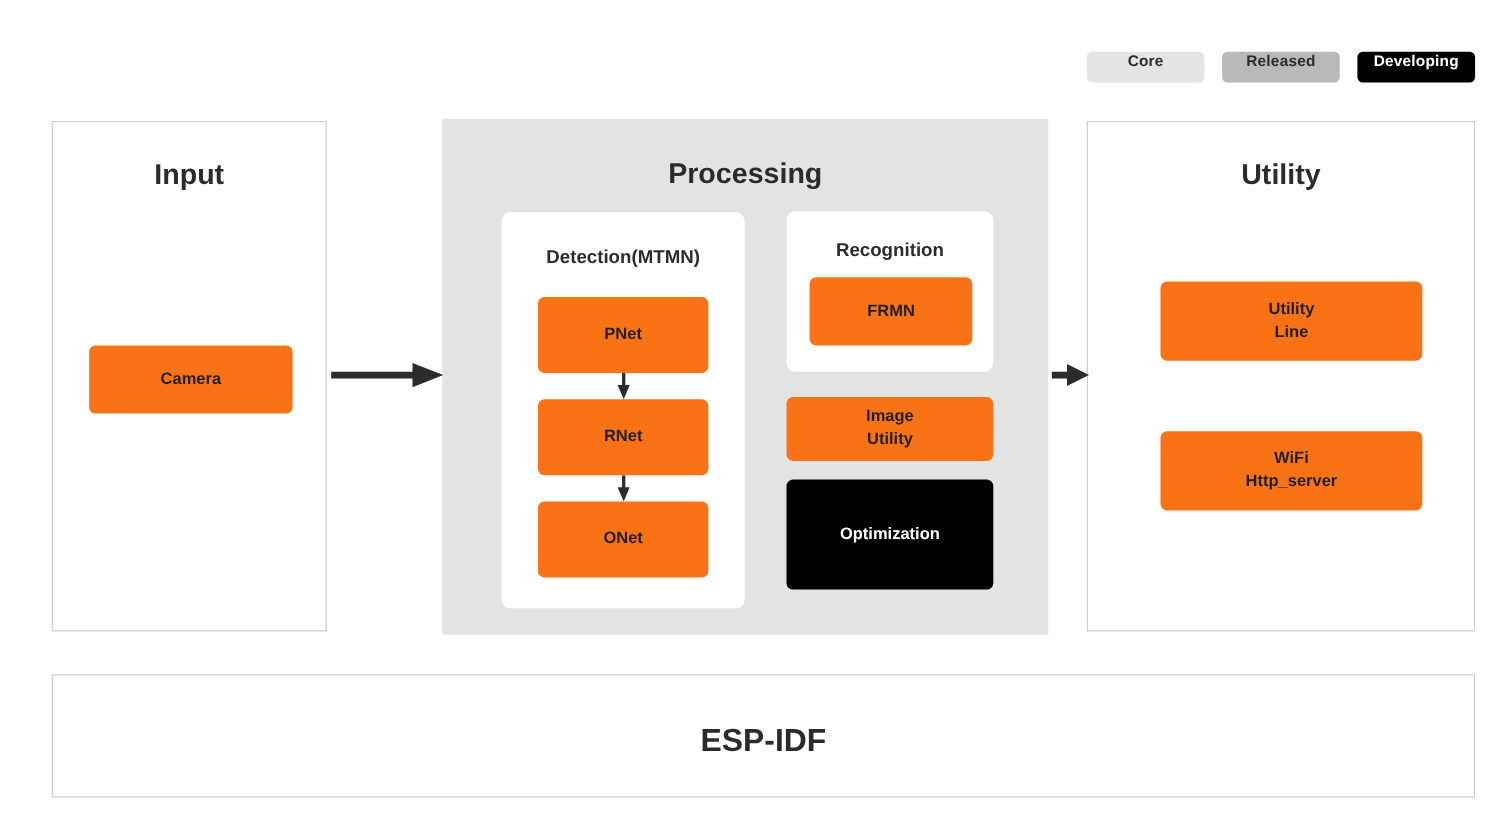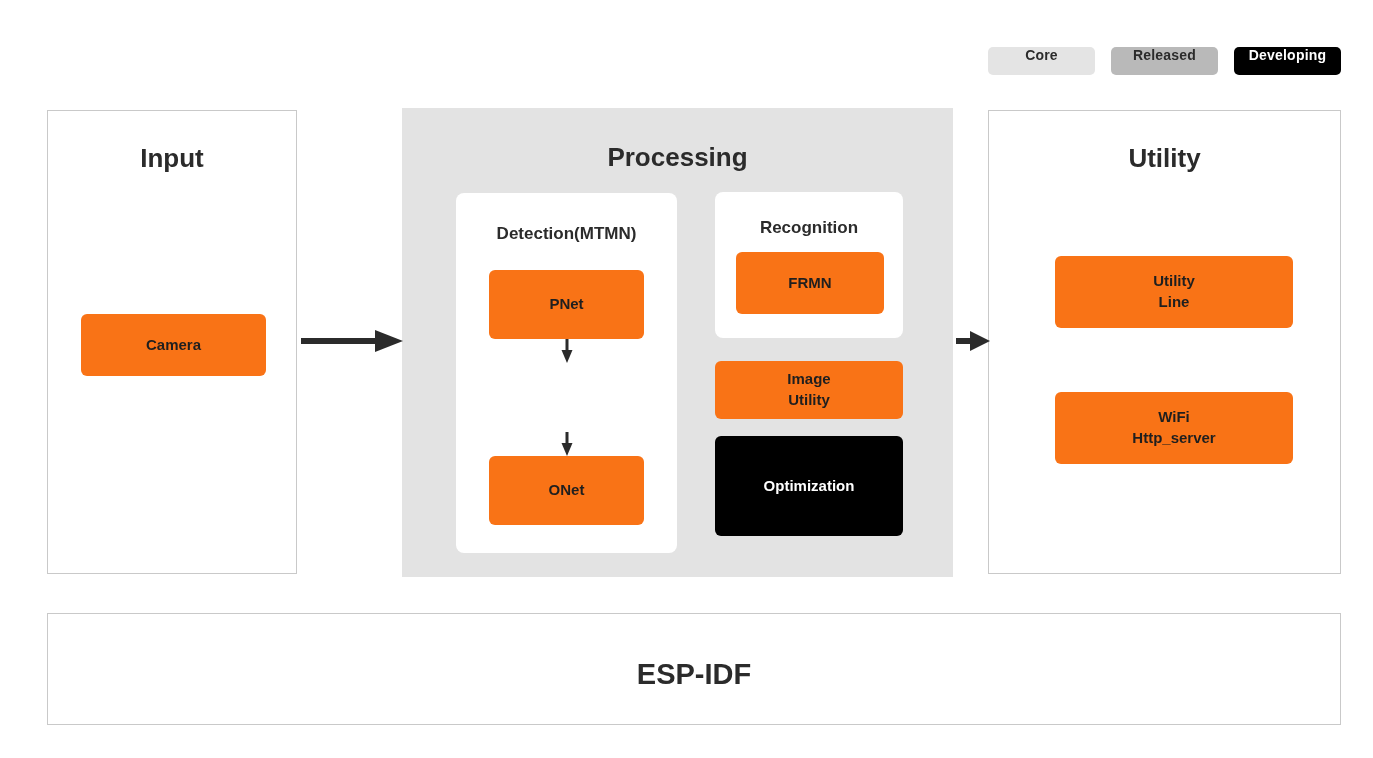--- a/index.html
+++ b/index.html
@@ -179,20 +179,21 @@
   <div id="card-detection">
     <div class="card-title title-detection">Detection(MTMN)</div>
 
     <div class="box box-released" id="box-pnet">PNet</div>
 
     <svg class="vert-arrow arrow-pnet-rnet" viewBox="0 0 14 24">
       <line x1="7" y1="0" x2="7" y2="15" stroke="#2b2b2b" stroke-width="3"></line>
       <polygon points="7,24 1.5,11 12.5,11" fill="#2b2b2b"></polygon>
     </svg>
 
+    <div class="box box-released" id="box-rnet">RNet</div>
 
     <svg class="vert-arrow arrow-rnet-onet" viewBox="0 0 14 24">
       <line x1="7" y1="0" x2="7" y2="15" stroke="#2b2b2b" stroke-width="3"></line>
       <polygon points="7,24 1.5,11 12.5,11" fill="#2b2b2b"></polygon>
     </svg>
 
     <div class="box box-released" id="box-onet">ONet</div>
   </div>
 
   <div id="card-recognition">

